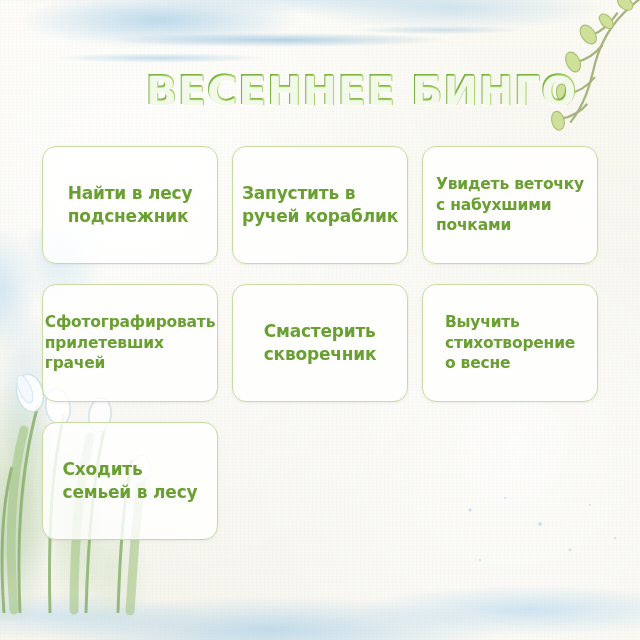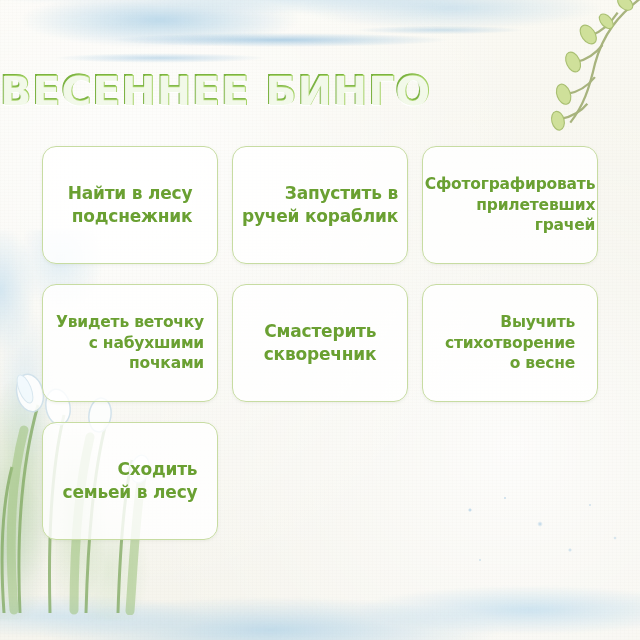--- a/index.html
+++ b/index.html
@@ -123,21 +123,21 @@
     top: -10px;
     width: 150px;
     height: 180px;
   }
   
   .title {
     position: absolute;
     top: 66px;
     left: 0;
     width: 577px;
-    text-align: left;
+    text-align: right;
     font-size: 41px;
     font-weight: bold;
     letter-spacing: 1px;
     color: #8cc152;
     text-shadow:
       0 2px 0 rgba(255,255,255,0.85),
       1px 1px 0 #a7d36a,
       -1px 0 0 #7cb342;
     background: linear-gradient(180deg, #a8d468 0%, #7fb93f 55%, #9ccb5d 100%);
     -webkit-background-clip: text;
@@ -158,21 +158,21 @@
     row-gap: 20px;
   }
   .cell {
     background: rgba(255,255,255,0.82);
     border: 1.5px solid #c7dca2;
     border-radius: 14px;
     box-shadow: 0 1px 3px rgba(120,140,100,0.10);
     display: flex;
     align-items: center;
     justify-content: center;
-    text-align: right;
+    text-align: left;
     padding: 6px 8px;
     box-sizing: border-box;
   }
   .cell-text {
     color: #6aa032;
     font-weight: bold;
     font-size: 17px;
     line-height: 1.33;
     letter-spacing: -0.2px;
     white-space: pre-line;
@@ -244,28 +244,28 @@
   <div class="grid">
     <div class="cell">
       <span class="cell-text">Найти в лесу
 подснежник</span>
     </div>
     <div class="cell">
       <span class="cell-text">Запустить в
 ручей кораблик</span>
     </div>
     <div class="cell sm">
+      <span class="cell-text">Увидеть веточку
+с набухшими
+почками</span>
+    </div>
+    <div class="cell sm">
       <span class="cell-text">Сфотографировать
 прилетевших
 грачей</span>
-    </div>
-    <div class="cell sm">
-      <span class="cell-text">Увидеть веточку
-с набухшими
-почками</span>
     </div>
     <div class="cell">
       <span class="cell-text">Смастерить
 скворечник</span>
     </div>
     <div class="cell sm">
       <span class="cell-text">Выучить
 стихотворение
 о весне</span>
     </div>

